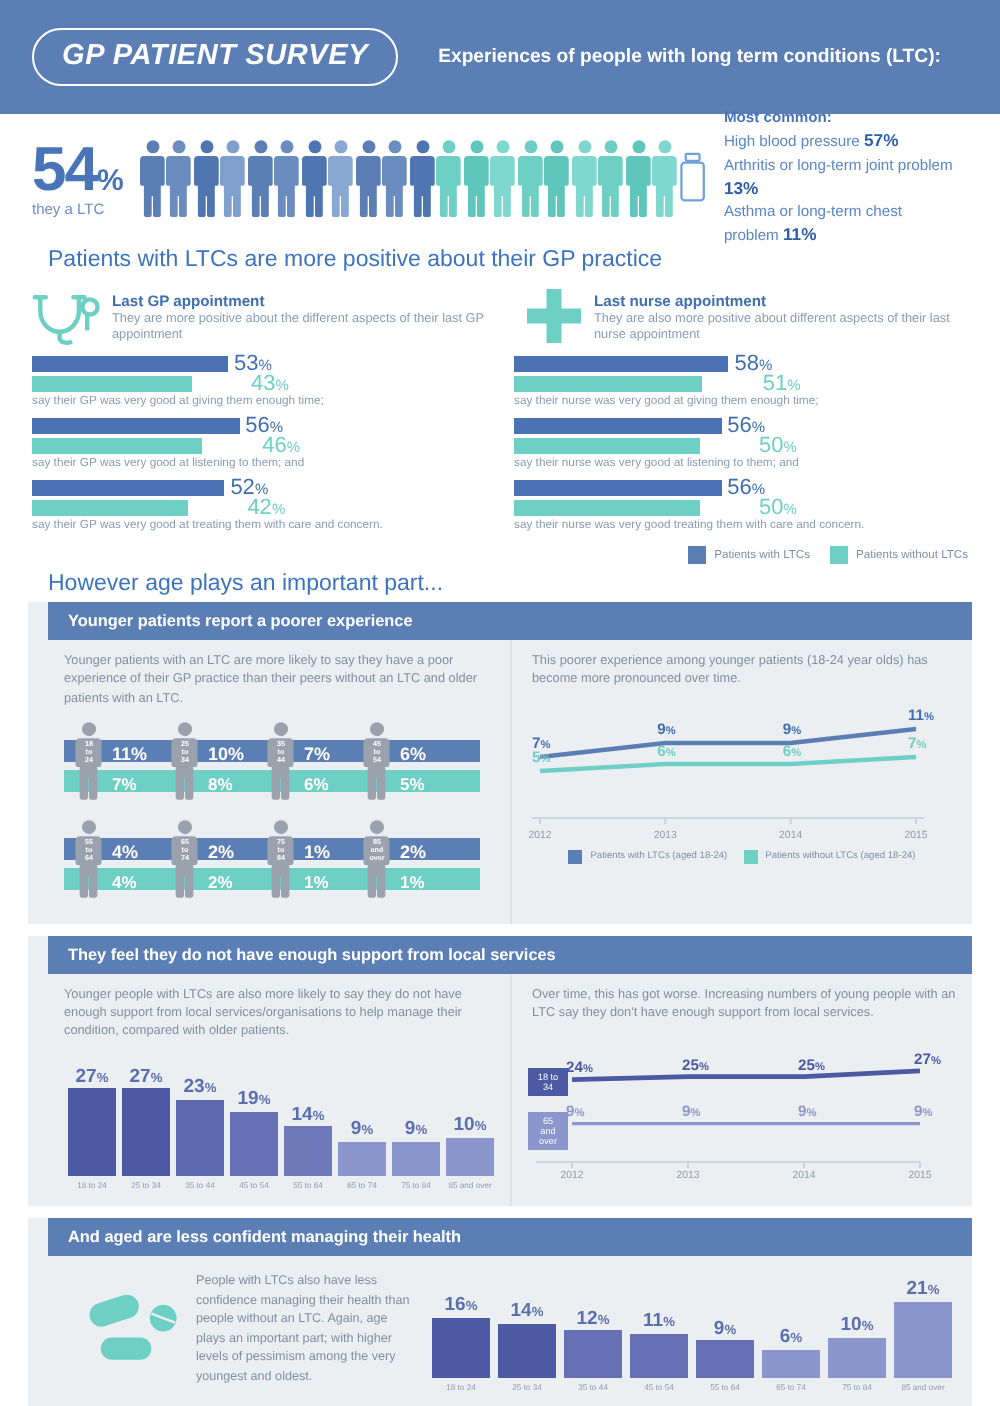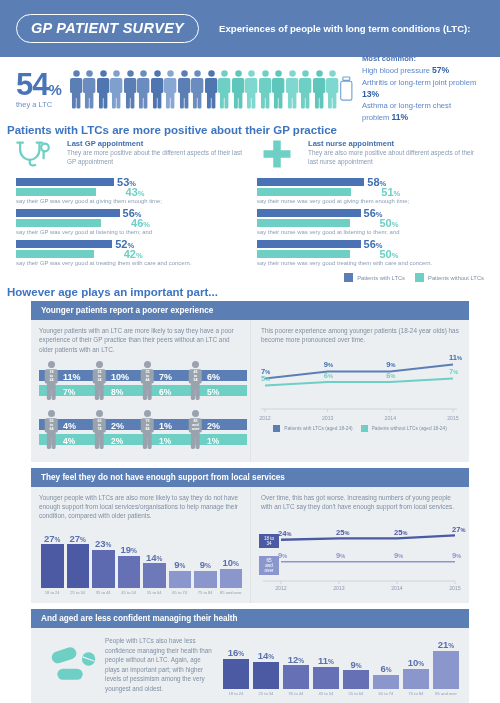--- a/index.html
+++ b/index.html
@@ -54,48 +54,48 @@
   .person { width: 13px; height: 42px; }
 
   .common-block { margin-left: auto; display: flex; align-items: center; gap: 8px; padding-right: 4px;}
   .bottle { width: 17px; height: 30px; }
   .common-text { font-size: 7.6px; color: #5b86c9; line-height: 1.45; }
   .common-text .hd { font-weight: bold; color: #4a74b8; }
   .common-text b { color: #2f5fa8; font-size: 8.6px; }
 
   
   .sec-title {
-    color: #3d74c0; font-size: 11.5px; font-weight: bold;
-    padding: 4px 7px 3px;
+    color: #3d74c0; font-size: 11.5px; font-weight: normal;
+    padding: 4px 24px 3px;
   }
   .two-col { display: flex; padding: 0 16px; gap: 14px; }
   .col { flex: 1; }
-  .appt-head { display: flex; align-items: flex-start; gap: 11px; height: 34px; }
+  .appt-head { display: flex; align-items: flex-end; gap: 0; height: 34px; }
   .appt-icon { width: 40px; flex: 0 0 40px; display:flex; align-items:center; justify-content:center;}
   .appt-txt .t1 { font-size: 7.6px; font-weight: bold; color: #3f6fb0; }
   .appt-txt .t2 { font-size: 6.4px; color: #8a9cb5; line-height: 1.35; margin-top: 1px; }
 
   .barblock { margin-top: 5px; }
   .barrow { display: flex; align-items: center; height: 8px; margin-bottom: 2px; }
   .bar { height: 8px; }
   .bar.blue { background: #4a72b5; }
   .bar.teal { background: #6ecfc5; }
-  .barval { font-size: 11px; font-weight: bold; margin-left: 3px; line-height: 1; }
+  .barval { font-size: 11px; font-weight: normal; margin-left: 3px; line-height: 1; }
   .barval.blue { color: #3f6fb0; }
   .barval.teal { color: #6ecfc5; margin-left: 30px; }
   .barval .sm { font-size: 7.5px; }
   .barcap { font-size: 5.9px; color: #8a9cb5; margin-top: 1px; margin-bottom: 5px; }
 
   .legend { display: flex; justify-content: flex-end; gap: 10px; padding: 2px 16px 0; }
   .legend-item { display: flex; align-items: center; gap: 4px; }
   .legend-sw { width: 9px; height: 9px; }
   .legend-lb { font-size: 5.8px; color: #7d8fa8; }
 
   
-  .panel { margin: 0 31px 6px; background: #eceff1; }
+  .panel { margin: 0 14px 6px; background: #eceff1; padding-left: 10px; }
   .panel-head {
     background: #5b7fb5; color: #fff; font-size: 8.2px; font-weight: bold;
     padding: 5px 10px;
   }
   .panel-intro { font-size: 6.4px; color: #7f8fa4; line-height: 1.45; padding: 6px 10px 2px; }
   .panel-body { display: flex; }
   .panel-left { width: 50%; padding: 0 8px 8px; }
   .panel-right { width: 50%; padding: 0 8px 8px; border-left: 1px solid #dfe3e6; }
 
   

